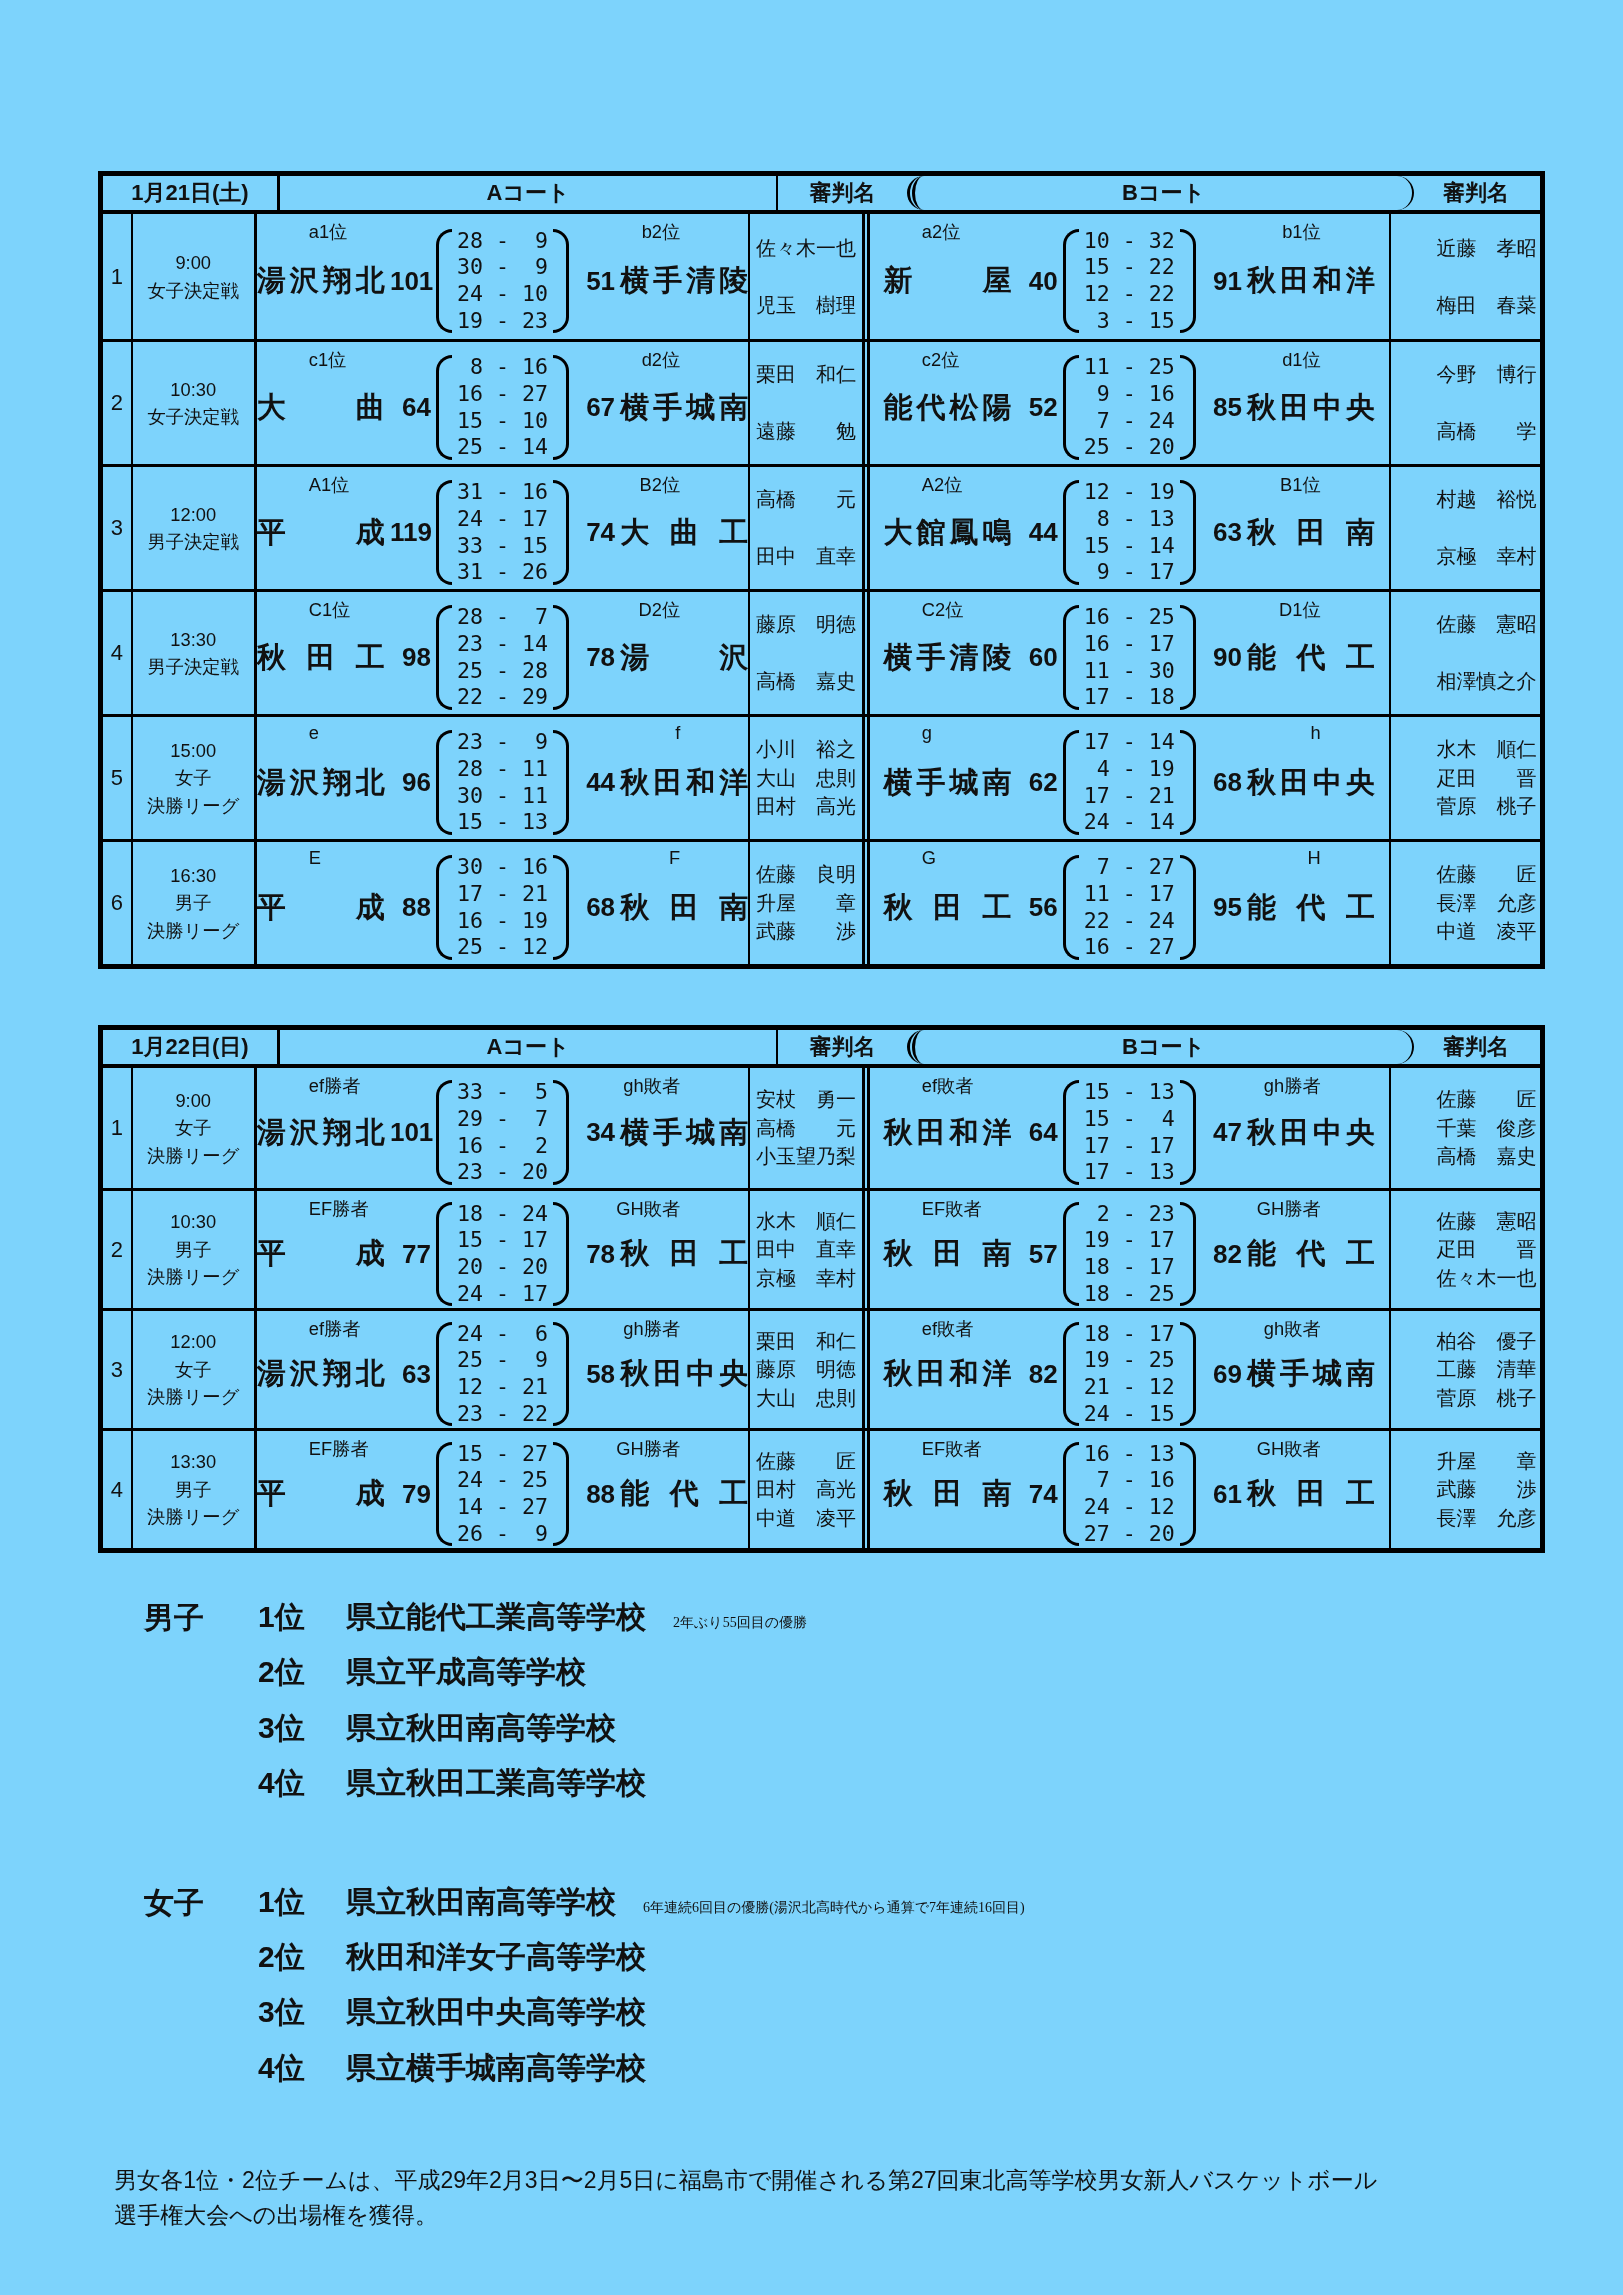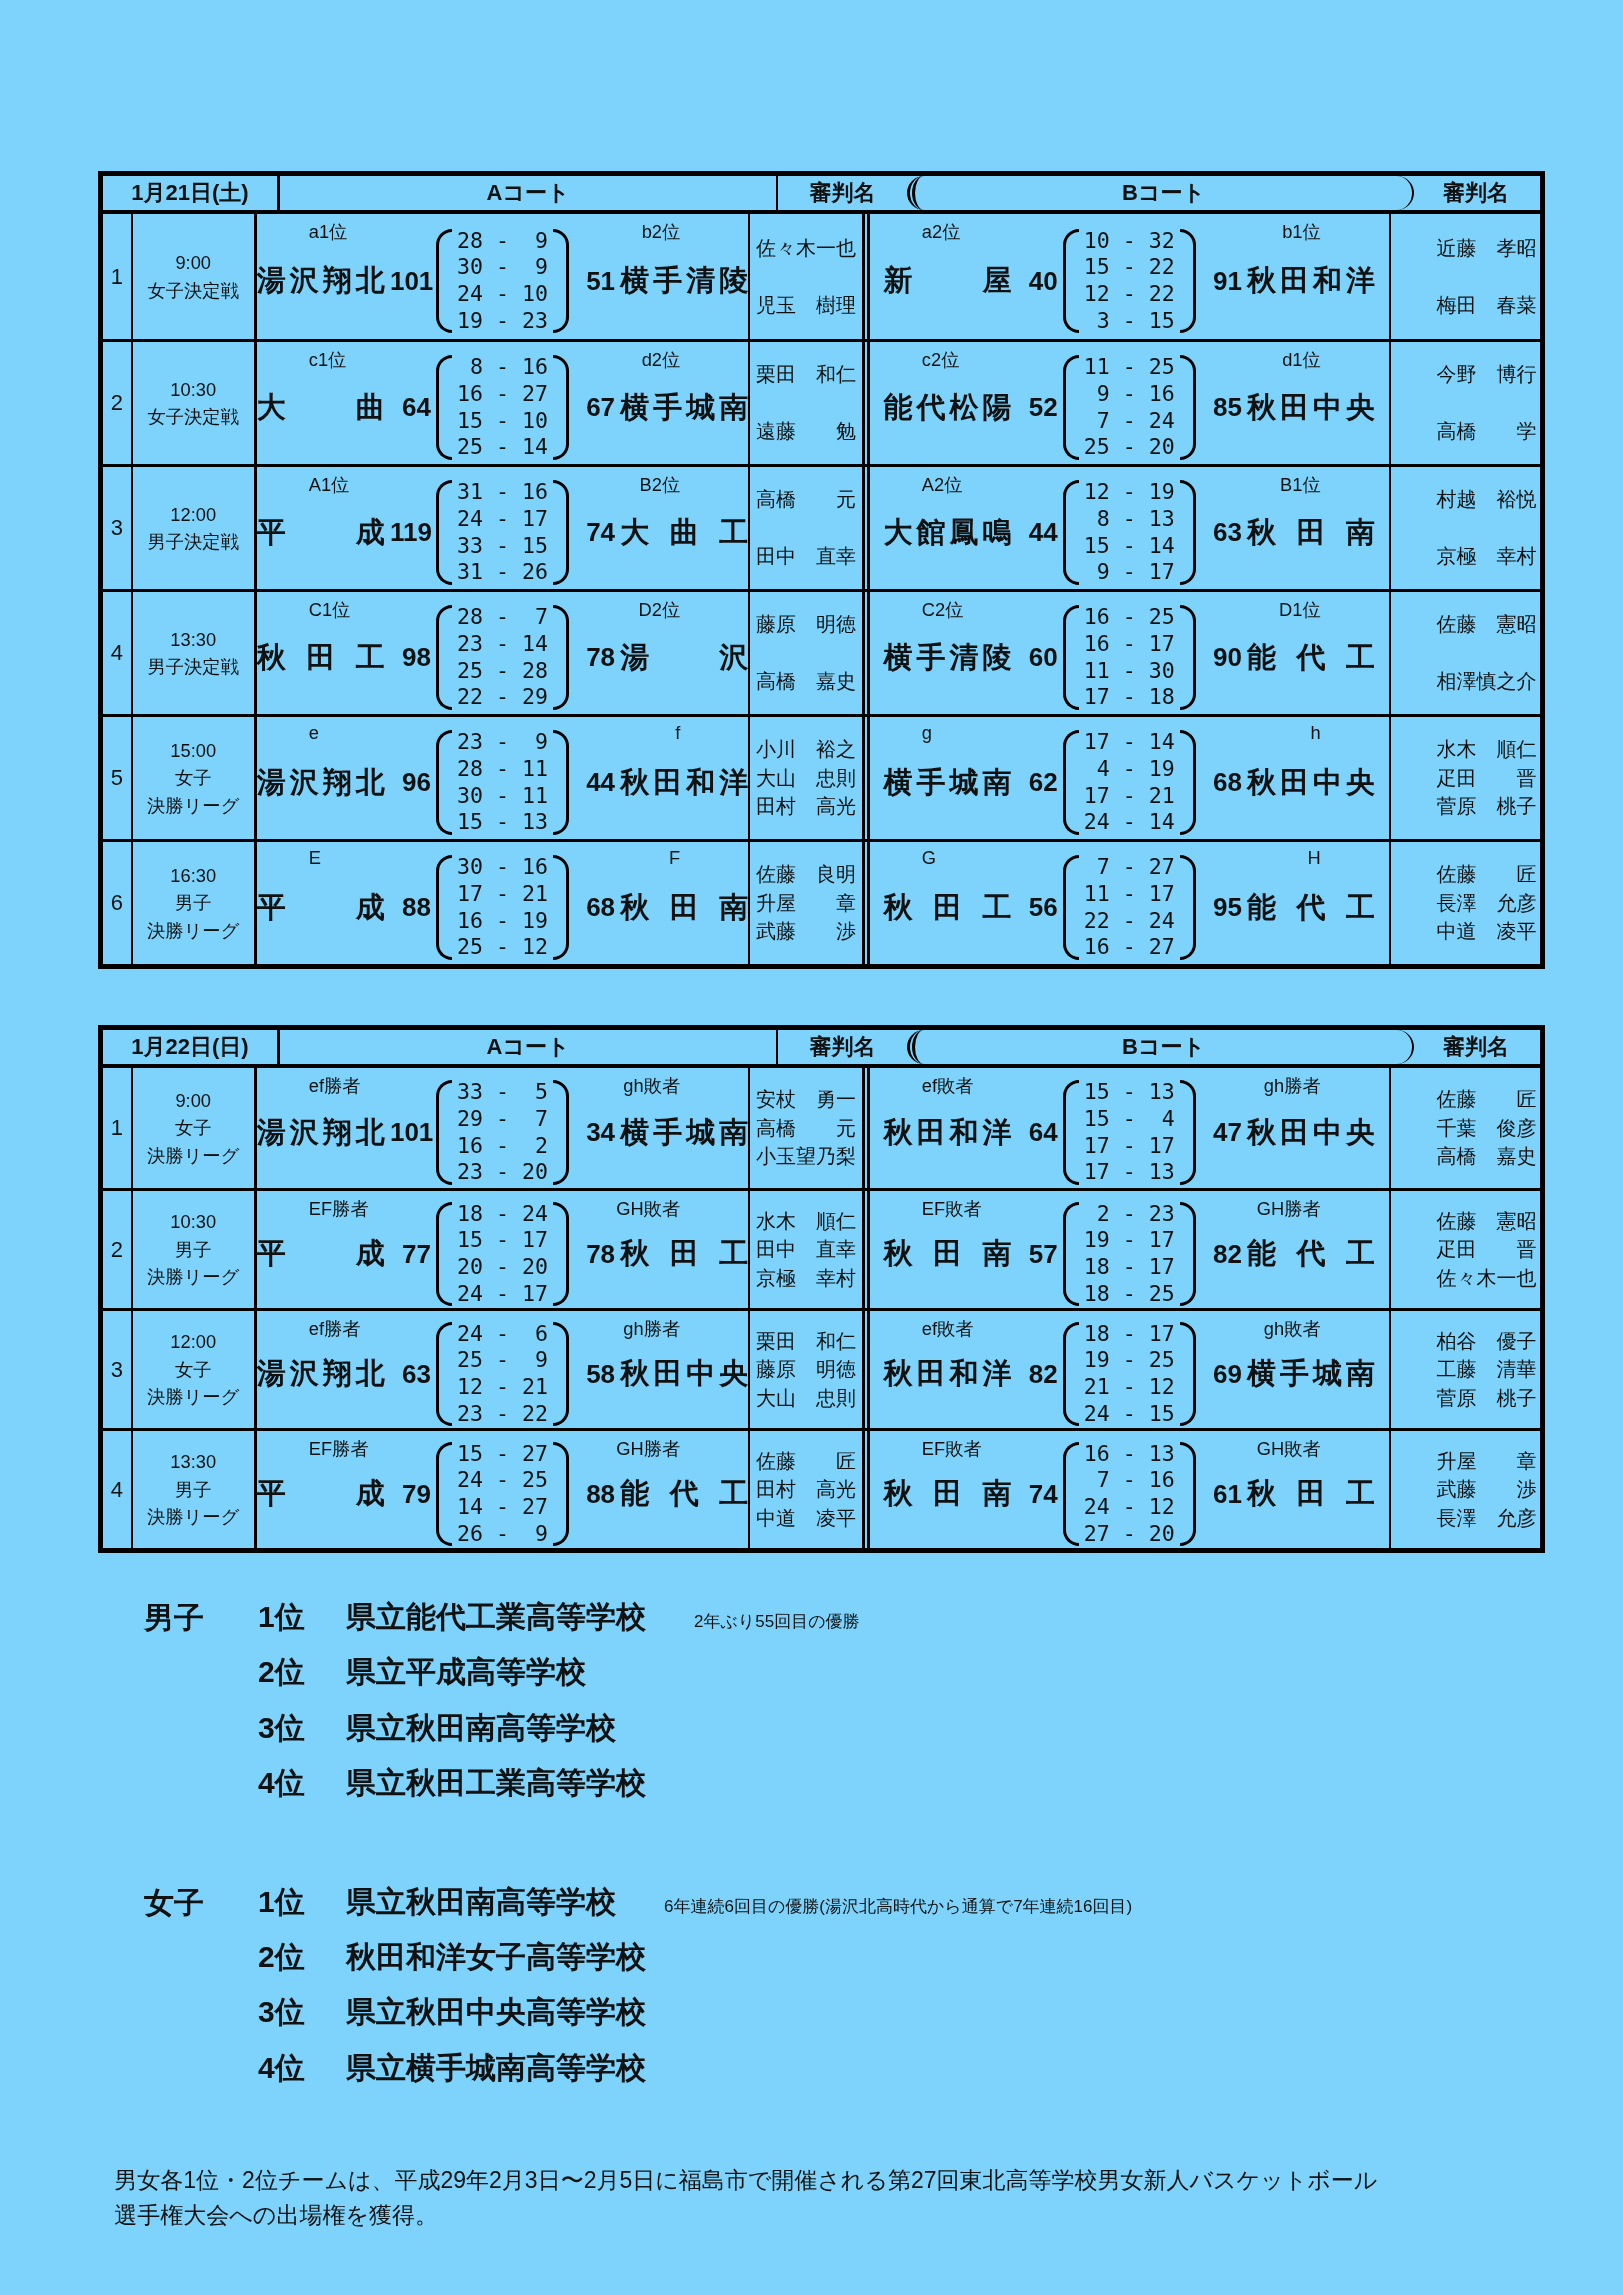--- a/index.html
+++ b/index.html
@@ -58,21 +58,21 @@
 
   
   .results { margin-top: 44px; }
   .r-title { font-size: 27.5px; font-weight: 600; margin-left: 9.8px; }
   .r-group { display:flex; margin-top: 18.3px; margin-left: 46px; }
   .r-group.women { margin-top: 63px; }
   .r-gender { width: 114px; font-size: 30px; font-weight: 600; padding-top: 1.3px; }
   .r-item { display:flex; align-items: baseline; margin-bottom: 14.4px; }
   .r-rank { width: 88px; font-size: 30px; font-weight:600; }
   .r-school { font-size: 30px; font-weight:600; }
-  .r-note { font-size: 17px; margin-left: 48px; white-space: nowrap; }
+  .r-note { font-size: 14px; margin-left: 27px; white-space: nowrap; font-family: Liberation Serif, serif; }
 
   .footer { margin: 60px 0 0 16.3px; font-size: 23px; line-height: 1.5; width: 1524px; }
 </style>
 </head>
 <body>
 
 <div class="page">
 
   <section class="score-table t1">
     <div class="thead">

